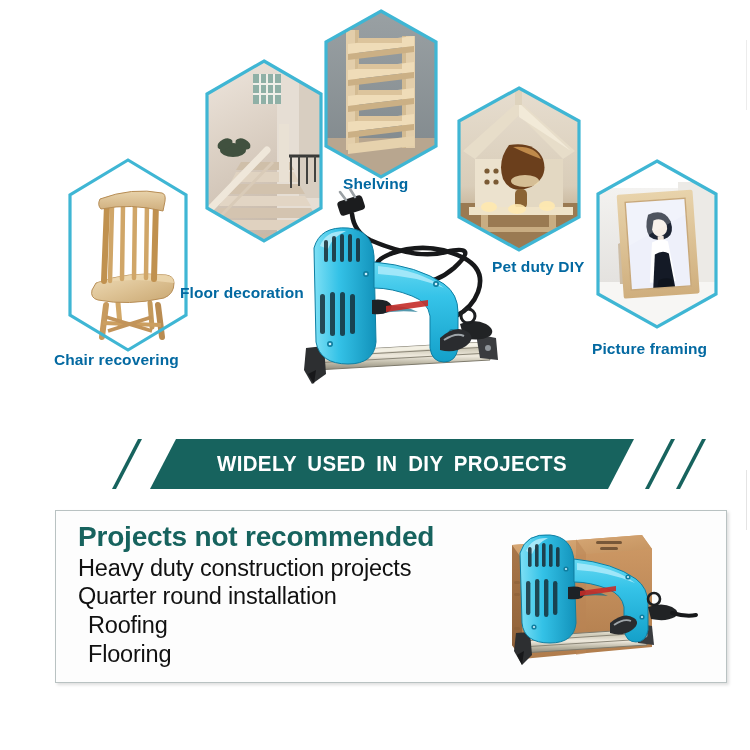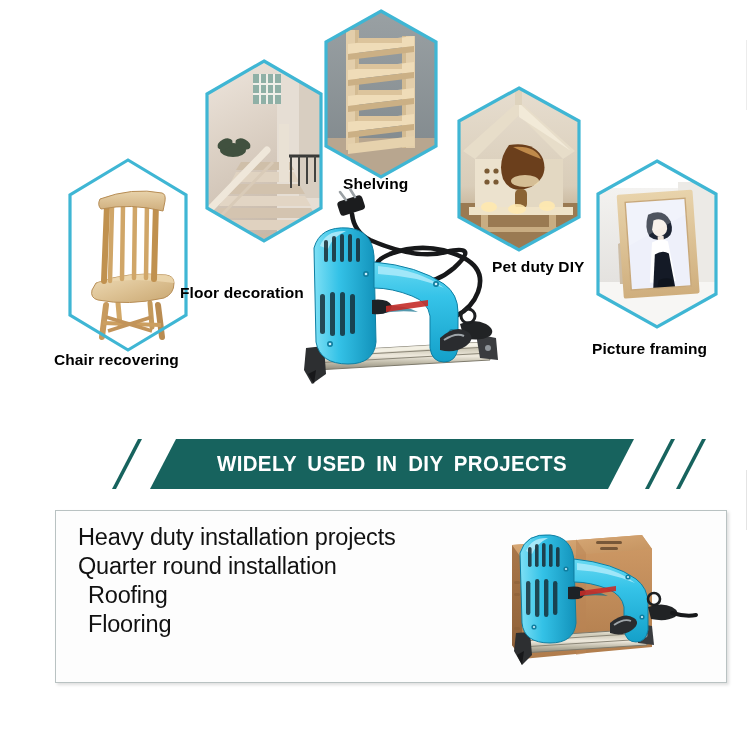--- a/index.html
+++ b/index.html
@@ -43,21 +43,21 @@
   }
 
   
   .hex {
     position: absolute;
   }
   .hex svg { display: block; overflow: visible; }
 
   .hex-label {
     position: absolute;
-    color: #000000;
+    color: #0369a1;
     font-size: 15.5px;
     font-weight: 600;
     letter-spacing: .1px;
     white-space: nowrap;
     font-family: "Liberation Sans", sans-serif;
   }
 
   
   .banner-wrap {
     position: absolute;
@@ -540,21 +540,22 @@
   <div class="banner-wrap" style="--teal:#17635e">
     <div class="slash l1"></div>
     <div class="banner-main"></div>
     <div class="banner-text">WIDELY  USED  IN  DIY  PROJECTS</div>
     <div class="slash r1"></div>
     <div class="slash r2"></div>
   </div>
 
   <div class="card" style="--teal:#17635e">
     <div class="card-text">
-      <div class="card-line">Heavy duty installation projects</div>
+      <div class="card-head">Projects not recommended</div>
+      <div class="card-line">Heavy duty construction projects</div>
       <div class="card-line">Quarter round installation</div>
       <div class="card-line ind">Roofing</div>
       <div class="card-line ind">Flooring</div>
     </div>
 
     <div class="card-art">
       <svg width="228" height="158" viewBox="0 0 228 158">
 
         <g>
           <path d="M36 26 L166 16 L176 30 L176 128 L46 140 L36 126 Z" fill="url(#gBox)"></path>

